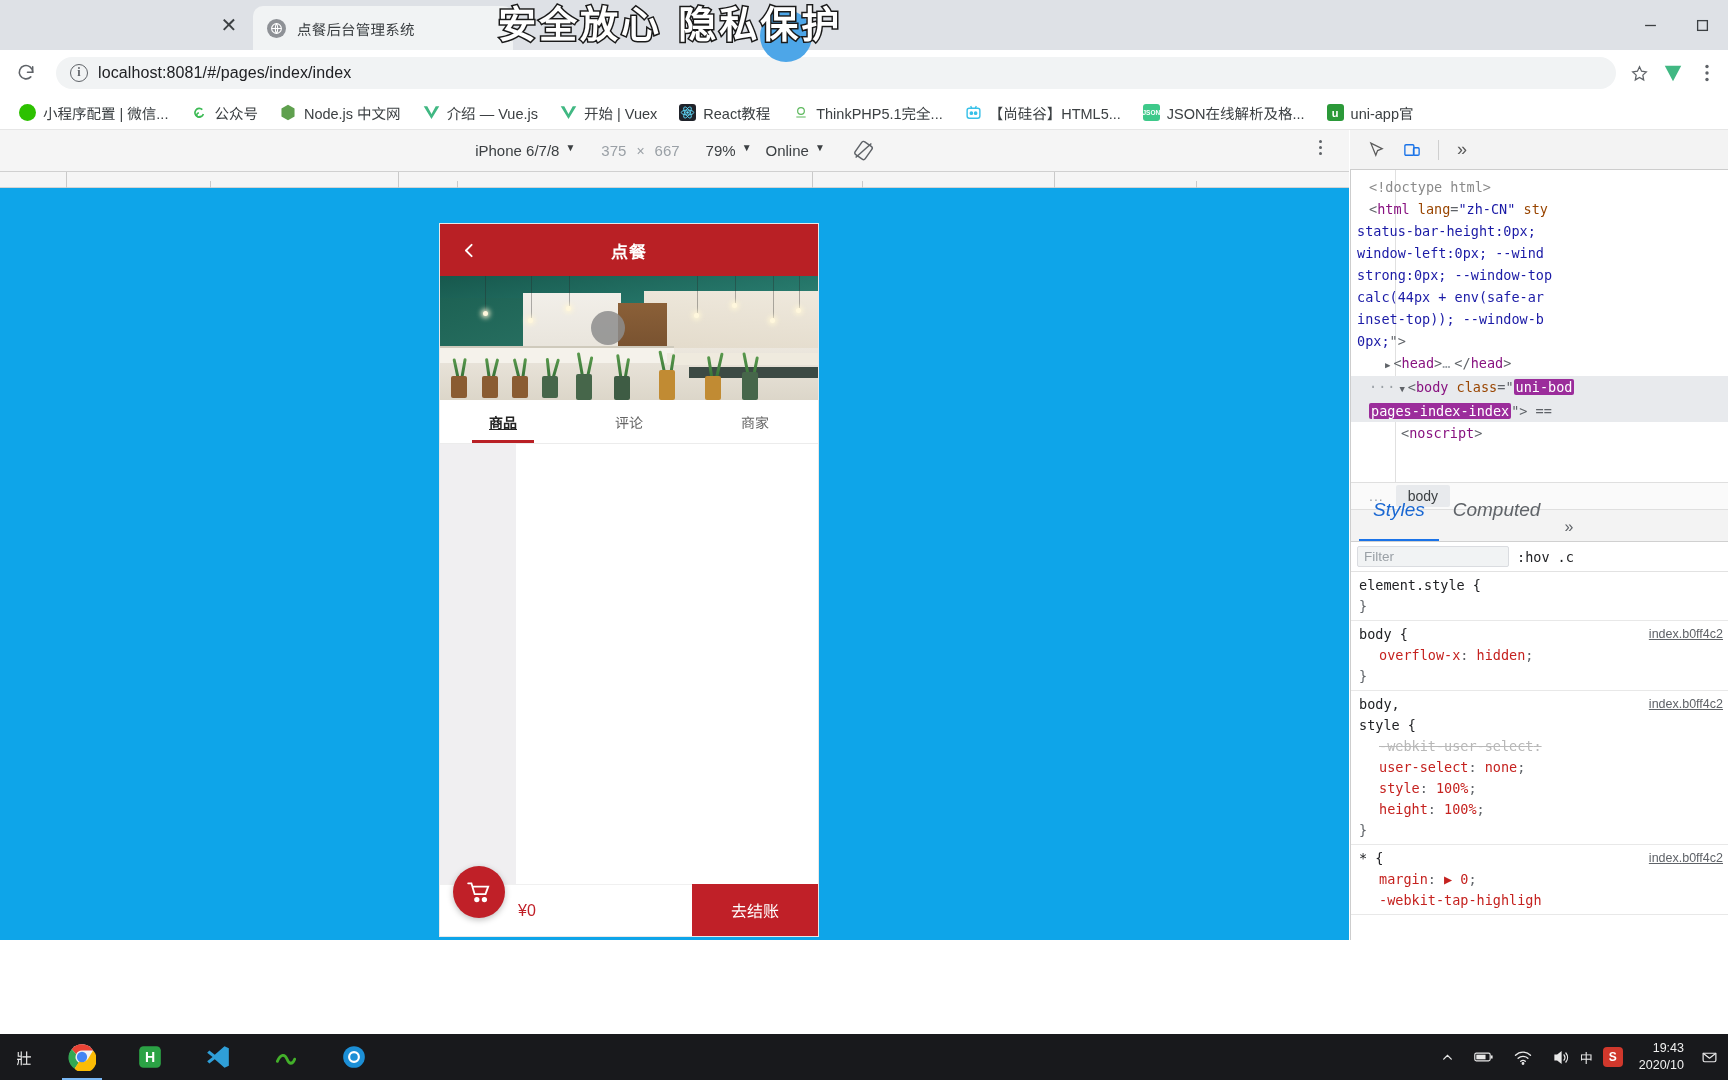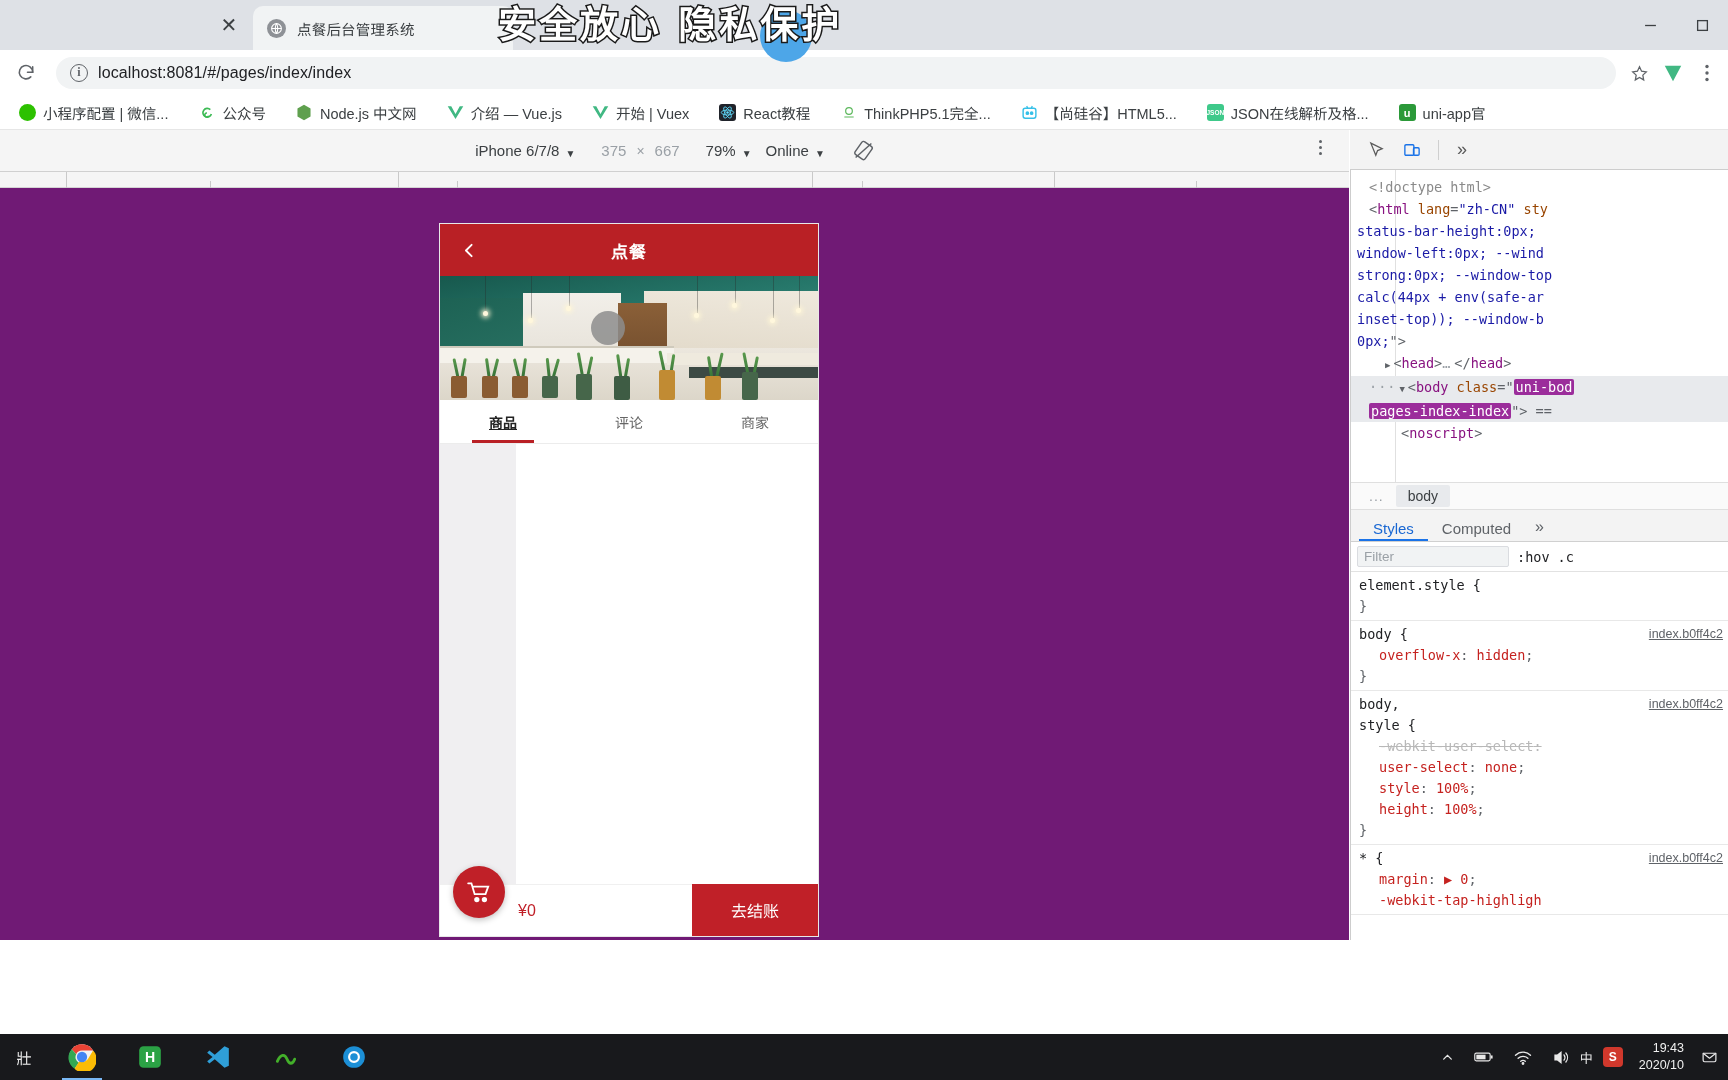--- a/index.html
+++ b/index.html
@@ -78,21 +78,21 @@
   .omni-url { font-size:16px; color:#202124; white-space:nowrap; letter-spacing:.1px; }
   .star-btn, .profile-btn, .menu-dots-btn {
     width:34px; height:34px; display:flex; align-items:center; justify-content:center;
     cursor:pointer; color:#5f6368; flex:none;
   }
   .omni-right { display:flex; align-items:center; padding-right:4px; }
 
   
   .bookmarks {
     position:absolute; left:0; top:96px; width:1728px; height:34px;
-    background:#fff; display:flex; align-items:center; gap:12px;
+    background:#fff; display:flex; align-items:center; gap:4px;
     padding-left:10px; overflow:hidden;
     border-bottom:1px solid #e6e6e6;
   }
   .bm {
     display:flex; align-items:center; gap:7px;
     padding:3px 9px; border-radius:4px; cursor:pointer; flex:none;
   }
   .bm-ico {
     width:17px; height:17px; border-radius:3px; flex:none;
     display:flex; align-items:center; justify-content:center;
@@ -100,21 +100,21 @@
   }
   .bm-label { font-size:14.5px; color:#3c4043; white-space:nowrap; }
 
   
   .devicebar {
     position:absolute; left:0; top:130px; width:1349px; height:42px;
     background:#f5f5f5;
     border-bottom:1px solid #d0d0d0;
     display:flex; align-items:center; justify-content:center; gap:0;
   }
-  .db-item { display:flex; align-items:flex-end; gap:6px; cursor:pointer; }
+  .db-item { display:flex; align-items:flex-start; gap:6px; cursor:pointer; }
   .db-text { font-size:15px; color:#3c4043; }
   .db-dim { font-size:15px; color:#9aa0a6; }
   .db-caret { font-size:10px; color:#3c4043; }
   .db-gap { width:26px; }
   .db-x { font-size:14px; color:#9aa0a6; margin:0 10px; }
   .db-rotate { margin-left:28px; cursor:pointer; color:#5f6368; display:flex; align-items:center;}
   .db-kebab {
     position:absolute; right:18px; top:10px; width:22px;
     display:flex; flex-direction:column; align-items:center; gap:3px; cursor:pointer;
   }
@@ -136,21 +136,21 @@
 
   
   .ruler {
     position:absolute; left:0; top:172px; width:1349px; height:16px;
     background:#f5f5f5; border-bottom:1px solid #d4d4d4;
   }
   .ruler i { position:absolute; top:0; width:1px; height:16px; background:#c9c9c9; }
   .ruler i.minor { height:7px; top:9px; }
   .stage {
     position:absolute; left:0; top:188px; width:1349px; height:752px;
-    background:#701a75;
+    background:#0ea5e9;
   }
 
   
   .phone {
     position:absolute; left:440px; top:36px;
     width:378px; height:712px;
     background:#f7f7f7;
     box-shadow:0 0 0 1px #e8e8e8;
     overflow:hidden;
   }
@@ -303,22 +303,23 @@
   .crumb.sel { background:#e8eaed; }
   .crumb.ell { color:#9aa0a6; letter-spacing:1px; }
 
   .style-tabs {
     position:absolute; left:0; top:340px; width:378px; height:32px;
     background:#f3f3f3; border-bottom:1px solid #d0d0d0;
     display:flex; align-items:flex-end; gap:0; padding-left:8px;
     font-family:"Liberation Sans", sans-serif;
   }
   .st-tab {
-    padding:5px 14px 2px; font-size:15px; color:#5f6368; cursor:pointer;
+    padding:5px 14px 18px; font-size:19px; color:#5f6368; cursor:pointer;
     border-bottom:2px solid transparent;
+    font-style:italic;
   }
   .st-tab.sel { color:#1967d2; border-bottom-color:#1a73e8; }
   .st-more { padding:5px 10px; font-size:16px; color:#5f6368; cursor:pointer; }
 
   .filter-row {
     position:absolute; left:0; top:372px; width:378px; height:30px;
     background:#fff; border-bottom:1px solid #e2e2e2;
     display:flex; align-items:center; gap:8px; padding:0 6px;
   }
   .filter-input {

